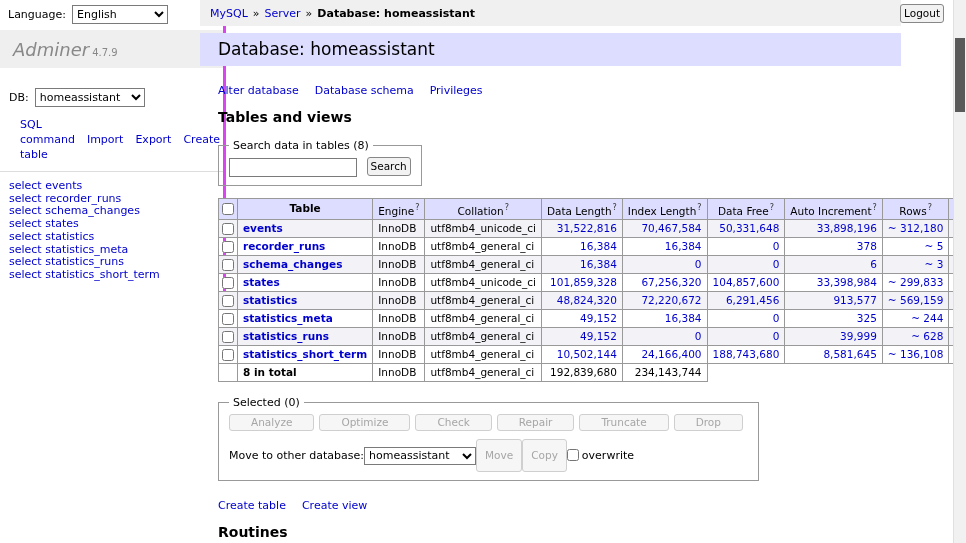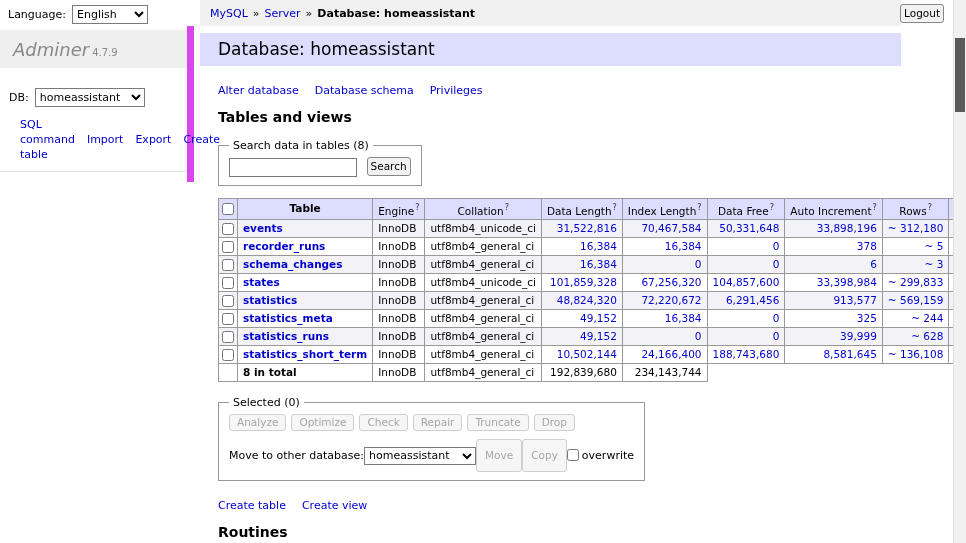--- a/index.html
+++ b/index.html
@@ -3,25 +3,25 @@
 <meta charset="utf-8">
 <style>
 *{box-sizing:border-box;margin:0;padding:0}
 html,body{width:966px;height:543px}
 body{position:relative;overflow:hidden;background:#fff;color:#000;font-family:"DejaVu Sans",sans-serif;font-size:11px}
 a{color:#0000cc;text-decoration:none;cursor:pointer}
 button{font-family:inherit;font-size:10.5px;color:#000;background:#f2f2f2;border:1px solid #878787;border-radius:3px;padding:2px 3px;cursor:pointer;line-height:13px}
 button:disabled{color:#a6a6a6;background:#f6f6f6;border-color:#cfcfcf}
 select,input[type=text]{font-family:inherit;font-size:11px;border:1px solid #7a7a7a;background:#fff;height:19px}
 .lang{position:absolute;left:8px;top:5px;display:flex;align-items:center;gap:6px}
-.lang select{width:76px}
+.lang select{width:96px}
 .breadcrumb{position:absolute;left:200px;top:0;width:701px;height:26px;background:#f0f0f0;display:flex;align-items:center;padding:0 10px;gap:5px;white-space:nowrap}
 .breadcrumb strong{color:#000;font-weight:bold}
 .logout{position:absolute;top:4px;right:22px}
-.sidebar{position:absolute;left:0;top:26px;width:194px;border-right:7px solid #d946ef;background:#fff;padding-bottom:10px}
+.sidebar{position:absolute;left:0;top:26px;width:226px;border-right:3px solid #d946ef;background:#fff;padding-bottom:10px}
 h1{margin-top:4px;background:#efefef;padding:6px 13px 7px;font-weight:normal}
 .appname{font-style:italic;font-size:18px;color:#888}
 .appver{font-size:10px;color:#888;margin-left:3px}
 .dbrow{padding:20px 9px 0;display:flex;align-items:center;gap:6px}
 .dbrow select{width:110px}
 .side-links-wrap{padding:10px 20px 9px;border-bottom:1px solid #ddd}
 .side-links{max-width:152px;line-height:15px}
 .side-links a{margin-right:12px}
 .table-links{padding:8px 9px 0}
 .table-links a{display:block;line-height:12.7px}
@@ -49,21 +49,21 @@
 sup{font-size:8px;color:#333;margin-left:1px}
 td.chk,th.chk{text-align:center;padding:1px 3px}
 input[type=checkbox]{width:12px;height:12px;vertical-align:middle}
 td.tname a{font-weight:bold}
 td.num{text-align:right}
 td.num a{color:#0000cc}
 tbody tr:nth-child(odd){background:#f2f2f7}
 tfoot td{background:#fff;color:#000}
 td.total{font-weight:bold}
 td.noborder{border:none}
-.btnrow button{margin-right:5px;padding:1px 7px}
+.btnrow button{margin-right:5px;padding:1px 21px}
 .moverow{margin-top:8px;display:flex;align-items:center;}
 .moverow select{width:112px;height:18px}
 .moverow button{padding:9px 8px}
 .ovw{display:flex;gap:3px;cursor:pointer}
 .scrollbar{position:absolute;right:0;top:0;bottom:0;width:13px;background:#f1f1f1;border-left:1px solid #e0e0e0}
 .thumb{position:absolute;left:1px;right:1px;top:38px;height:74px;background:#5a5a5a}
 </style>
 </head>
 <body>
 
@@ -90,20 +90,30 @@
   </h1>
   <div class="dbrow">
     <label>DB:</label>
     <select>
       <option>homeassistant</option>
     </select>
   </div>
   <div class="side-links-wrap">
     <p class="side-links"><a href="#">SQL command</a><a href="#">Import</a><a href="#">Export</a><a href="#">Create table</a></p>
   </div>
+  <div class="table-links">
+      <a href="#">select events</a>
+      <a href="#">select recorder_runs</a>
+      <a href="#">select schema_changes</a>
+      <a href="#">select states</a>
+      <a href="#">select statistics</a>
+      <a href="#">select statistics_meta</a>
+      <a href="#">select statistics_runs</a>
+      <a href="#">select statistics_short_term</a>
+    </div>
 </div>
 
 <div class="main">
   <h2>Database: homeassistant</h2>
   <p class="links"><a href="#">Alter database</a><a href="#">Database schema</a><a href="#">Privileges</a></p>
   <h3>Tables and views</h3>
 
   <fieldset class="search-fs">
     <legend>Search data in tables (8)</legend>
     <input type="text" value="" style="">

